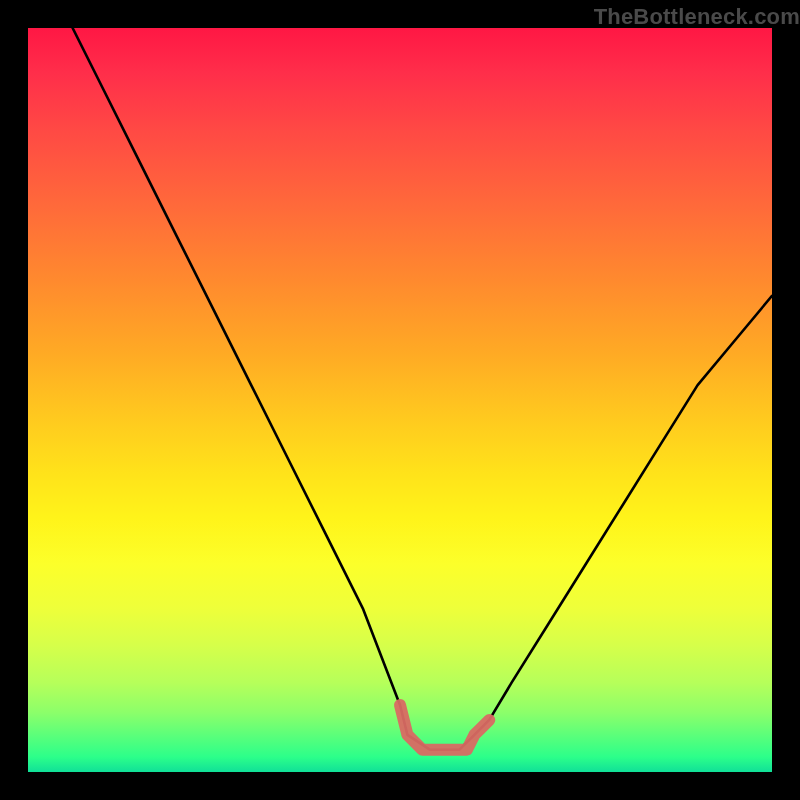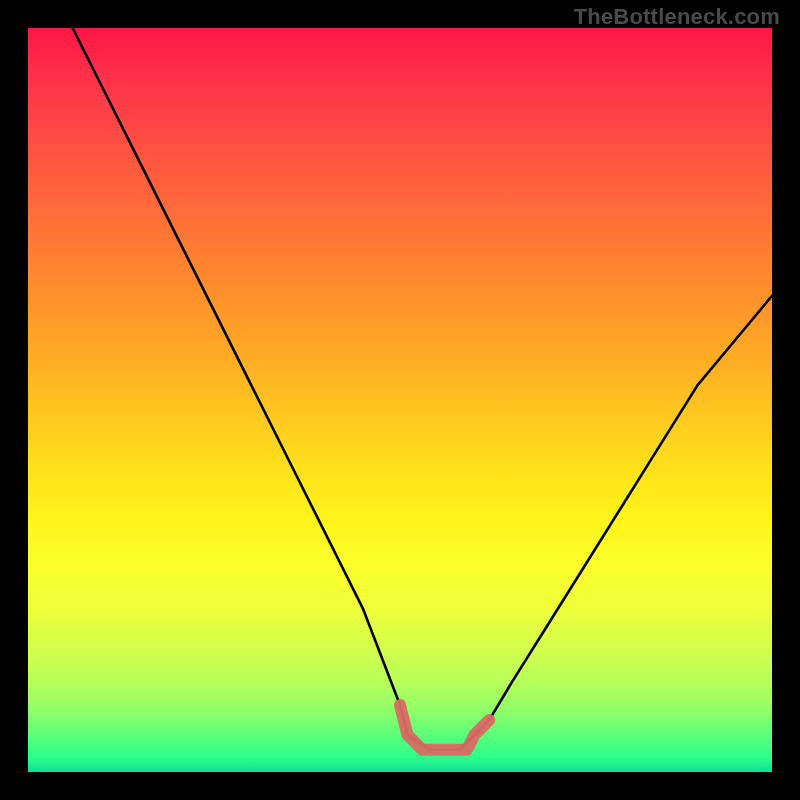--- a/index.html
+++ b/index.html
@@ -13,21 +13,21 @@
   }
   .frame {
     position: relative;
     width: 800px;
     height: 800px;
     background: #000;
   }
   .watermark {
     position: absolute;
     top: 4px;
-    right: 20px;
+    right: 0;
     color: #4a4a4a;
     font-size: 22px;
     font-weight: 600;
     letter-spacing: 0.2px;
     font-family: Arial, Helvetica, sans-serif;
     text-align: right;
   }
   .plot {
     position: absolute;
     left: 28px;

